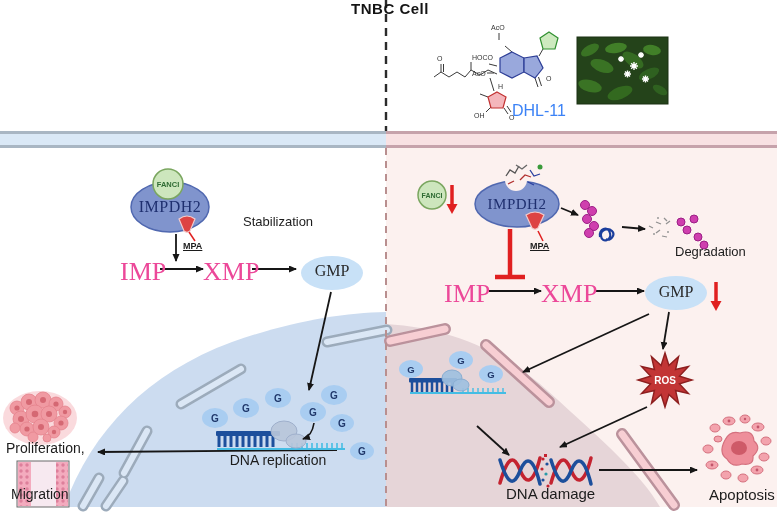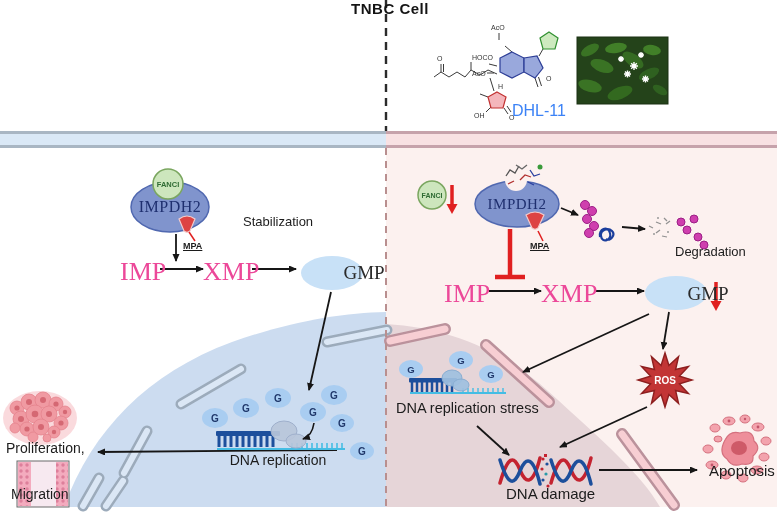--- a/index.html
+++ b/index.html
@@ -4,21 +4,21 @@
 <style>
   html,body{margin:0;padding:0;background:#fff;}
   .stage{position:relative;width:777px;height:529px;background:#ffffff;overflow:hidden;
          font-family:"Liberation Sans",sans-serif;}
   .stage svg{position:absolute;left:0;top:0;}
   .lbl{position:absolute;color:#1c1c1c;line-height:1.05;white-space:nowrap;}
   .center{text-align:center;}
   .serif{font-family:Liberation Serif, serif;}
   .title{font-size:15px;font-weight:bold;color:#141414;letter-spacing:.5px;}
   .metab{font-size:26px;color:#ec4899;}
-  .gmp{font-size:19px;color:#2a2a2a;padding-left:32px;}
+  .gmp{font-size:16px;color:#2a2a2a;}
   .impdh2{font-size:16px;color:#1e2f6f;letter-spacing:.5px;}
   .small{font-size:13px;margin-left:32px;}
   .tiny{font-size:9px;font-weight:bold;text-decoration:underline;}
   .cap14{font-size:14px;}
   .cap15{font-size:15px;}
 </style>
 </head>
 <body>
 
 <div class="stage">
@@ -372,17 +372,16 @@
 <div class="lbl cap14 center" style="left:214px;top:453px;width:128px;">DNA replication</div>
 <div class="lbl cap14" style="left:6px;top:441px;">Proliferation,</div>
 <div class="lbl cap14" style="left:11px;top:487px;">Migration</div>
 
 <div class="lbl serif center" style="left:477px;top:197px;width:80px;font-size:15px;color:#1e2f6f;letter-spacing:.5px;">IMPDH2</div>
 <div class="lbl tiny" style="left:530px;top:242px;">MPA</div>
 <div class="lbl small" style="left:643px;top:245px;">Degradation</div>
 <div class="lbl metab serif center" style="left:444px;top:280px;width:44px;">IMP</div>
 <div class="lbl metab serif center" style="left:541px;top:280px;width:52px;">XMP</div>
 <div class="lbl gmp serif center" style="left:646px;top:284px;width:60px;">GMP</div>
-<div class="lbl" style="left:396px;top:401px;font-size:14.5px;">DNA replication stress</div>
 <div class="lbl cap15" style="left:506px;top:486px;">DNA damage</div>
-<div class="lbl cap15" style="left:709px;top:463px;">Apoptosis</div>
+<div class="lbl cap15" style="left:709px;top:487px;">Apoptosis</div>
 
 </div>
 
 </body></html>

